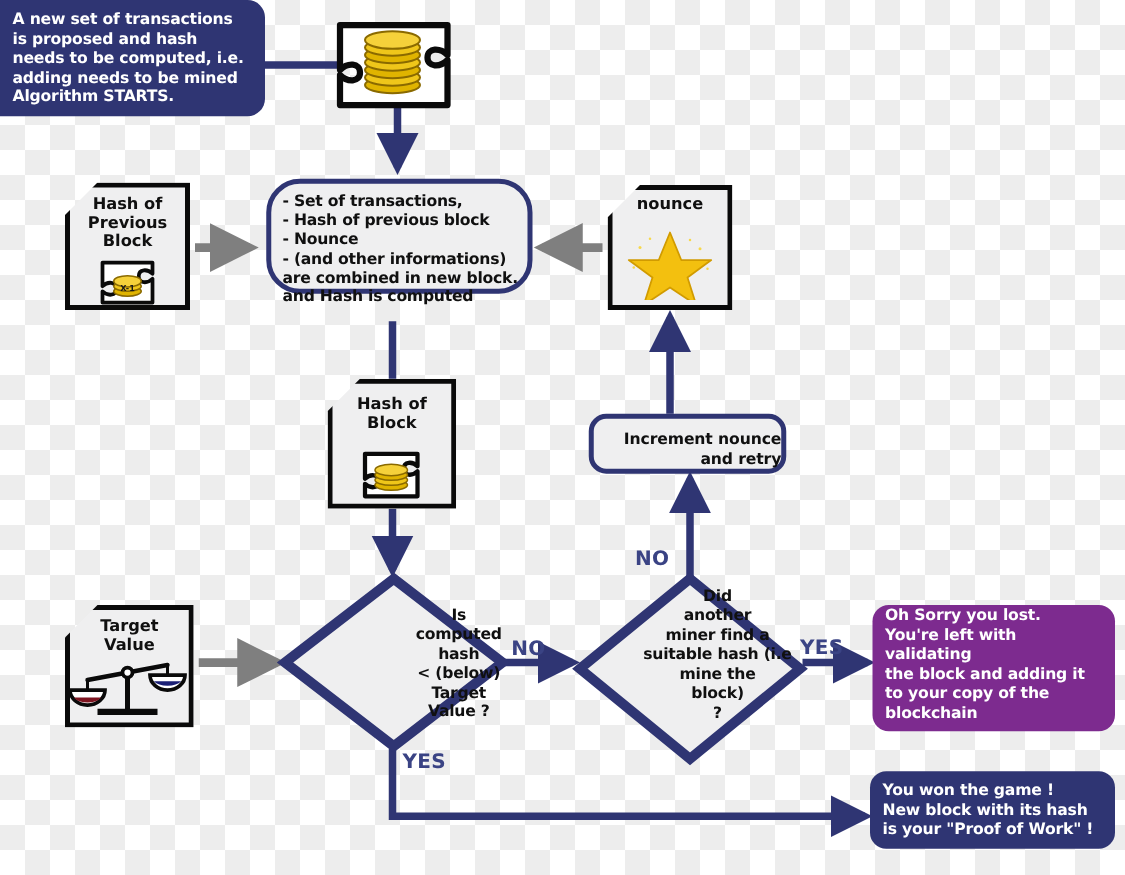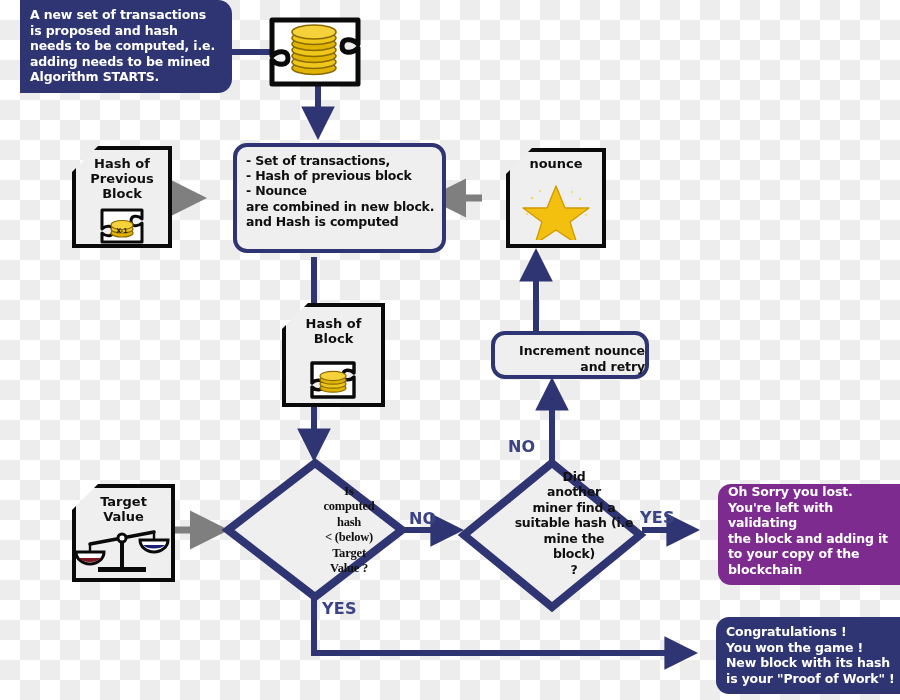--- a/index.html
+++ b/index.html
@@ -25,21 +25,20 @@
   }
   #svg-layer {
     position: absolute;
     left: 0; top: 0;
     width: 900px;
     height: 700px;
   }
   .node {
     position: absolute;
     box-sizing: border-box;
-    margin-left: 20px;
   }
 
   
   .callout {
     background: #2f3573;
     color: #ffffff;
     font-weight: bold;
     font-size: 12.5px;
     line-height: 15.5px;
     padding: 7px 10px 8px 10px;
@@ -73,25 +72,26 @@
   
   .proc-box {
     background: #efeff0;
     border: 4px solid #2f3573;
     border-radius: 14px;
     color: #101010;
     font-weight: bold;
   }
   .box-combine {
     left: 213px; top: 143px;
-    width: 213px; height: 110px;
+    width: 213px; height: 92px;
     font-size: 12.5px;
     line-height: 15.2px;
     padding: 6px 7px 0 9px;
     letter-spacing: -0.2px;
+    border-radius: 27px;
   }
   .box-increment {
     left: 471px; top: 331px;
     width: 158px; height: 48px;
     font-size: 12.5px;
     line-height: 15.5px;
     padding: 8px 0 0 11px;
     letter-spacing: -0.1px;
     text-align: right;
   }
@@ -145,21 +145,21 @@
     align-items: center;
     justify-content: center;
     text-align: center;
     color: #101010;
     font-weight: bold;
     font-size: 12.5px;
     line-height: 15.5px;
     letter-spacing: -0.2px;
     pointer-events: none;
   }
-  #diamond-hash { left: 226px; top: 461px; width: 178px; height: 138px; font-family: Liberation Serif, serif; }
+  #diamond-hash { left: 244px; top: 461px; width: 178px; height: 138px; }
   #diamond-hash .diamond-label { padding: 0 34px; }
   #diamond-miner { left: 462px; top: 449px; width: 180px; height: 148px; }
   #diamond-miner .diamond-label { padding: 0 22px; }
 
   
   .edge-label {
     position: absolute;
     color: #3a4384;
     font-weight: bold;
     font-size: 16px;
@@ -241,20 +241,21 @@
     <div>is proposed and hash</div>
     <div>needs to be computed, i.e.</div>
     <div>adding needs to be mined</div>
     <div>Algorithm STARTS.</div>
   </div>
 
   <div class="node proc-box box-combine">
     <div>- Set of transactions,</div>
     <div>- Hash of previous block</div>
     <div>- Nounce</div>
+    <div>- (and other informations)</div>
     <div>are combined in new block.</div>
     <div>and Hash is computed</div>
   </div>
 
   <div class="node doc doc-prev">
     <span class="doc-title">Hash of</span>
     <span class="doc-title">Previous</span>
     <span class="doc-title">Block</span>
     <svg class="doc-art" style="top:54px;" width="92" height="44" viewBox="0 0 92 44">
       <path d="M26,6 L66,6 L66,15 C62,11 55,11 55,17 C55,23 62,23 66,19 L66,38 L26,38 L26,29
@@ -357,19 +358,18 @@
 
   <div class="node callout-lose">
     <div>Oh Sorry you lost.</div>
     <div>You're left with validating</div>
     <div>the block and adding it</div>
     <div>to your copy of the</div>
     <div>blockchain</div>
   </div>
 
   <div class="node callout callout-win">
-    <div>Congratulations !</div>
     <div>You won the game !</div>
     <div>New block with its hash</div>
     <div>is your "Proof of Work" !</div>
   </div>
 
 </div>
 
 </body></html>

